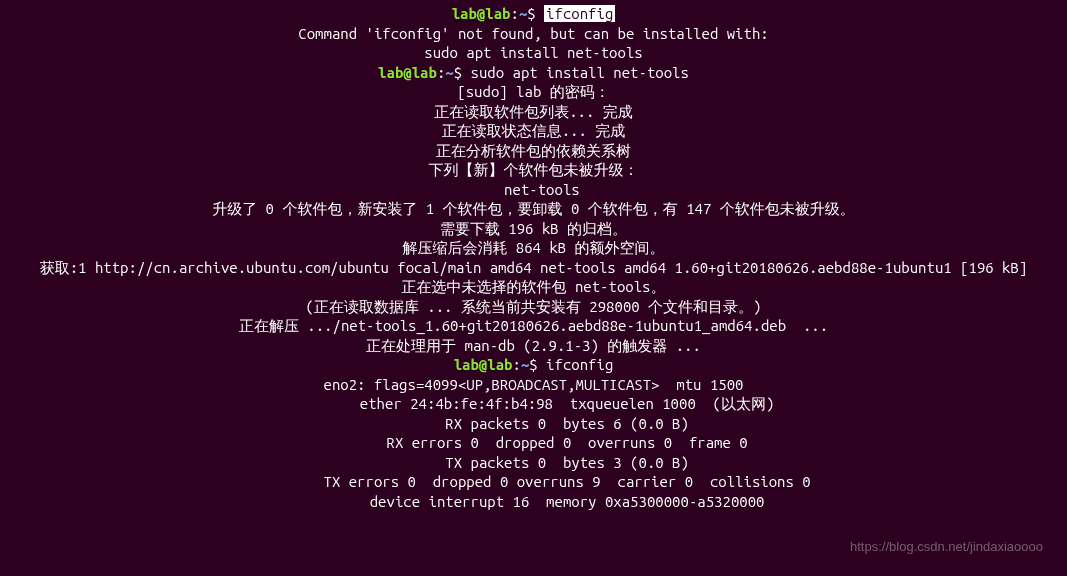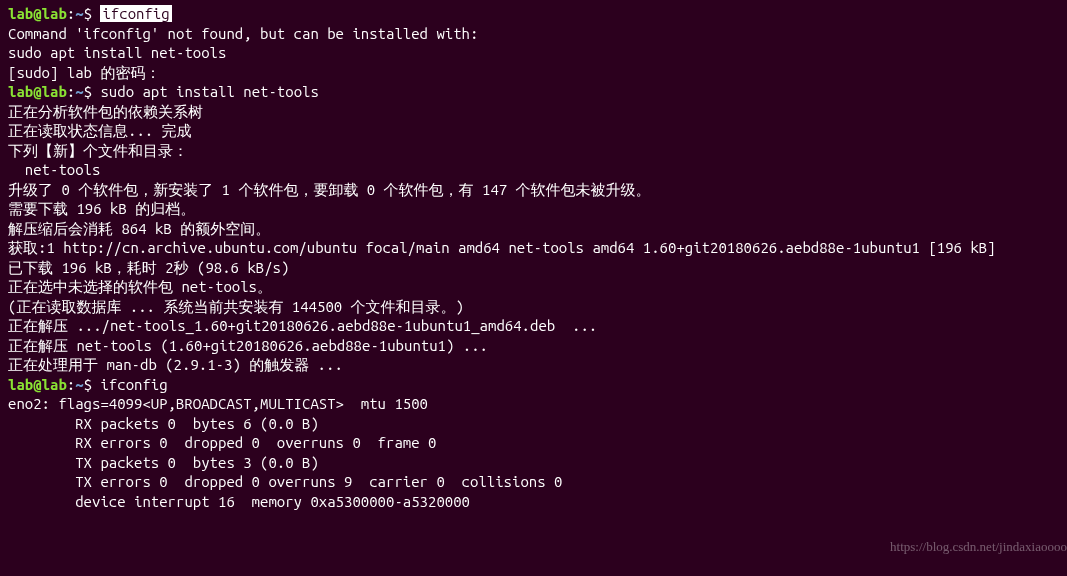--- a/index.html
+++ b/index.html
@@ -1,18 +1,19 @@
 <!DOCTYPE html>
 <html><head>
   <meta charset="utf-8">
   <style>
     * {
       margin: 0;
       padding: 0;
       box-sizing: border-box;
+      text-align: center;
     }
     body {
       background-color: #2c001e;
       color: #ffffff;
       font-family: 'Ubuntu Mono', 'Courier New', monospace;
       font-size: 15px;
       line-height: 1.3;
       padding: 4px 8px;
       width: 1067px;
       height: 576px;
@@ -34,61 +35,61 @@
     .prompt-sep {
       color: #ffffff;
     }
     .highlighted {
       background-color: #ffffff;
       color: #2c001e;
       padding: 0 2px;
     }
     .watermark {
       position: absolute;
-      right: 0;
+      right: 24px;
       bottom: 20px;
       color: rgba(255,255,255,0.35);
-      font-family: Liberation Serif, serif;
+      font-family: Liberation Sans, sans-serif;
       font-size: 13px;
     }
   </style>
 </head>
 <body>
 
 <div>
 
 <span class="line"><span class="prompt-user">lab@lab</span><span class="prompt-sep">:</span><span class="prompt-path">~</span><span class="prompt-sep">$ </span><span class="highlighted">ifconfig</span></span>
 
 <span class="line"></span>
 <span class="line">Command 'ifconfig' not found, but can be installed with:</span>
 <span class="line"></span>
 <span class="line">sudo apt install net-tools</span>
 <span class="line"></span>
 
+<span class="line"><span class="prompt-user">lab@lab</span><span class="prompt-sep">:</span><span class="prompt-path">~</span><span class="prompt-sep">$ </span><span>sudo apt install net-tools</span></span>
+
 <span class="line">[sudo] lab 的密码：</span>
-
-<span class="line"><span class="prompt-user">lab@lab</span><span class="prompt-sep">:</span><span class="prompt-path">~</span><span class="prompt-sep">$ </span><span>sudo apt install net-tools</span></span>
+<span class="line">正在读取软件包列表... 完成</span>
+<span class="line">正在读取状态信息... 完成</span>
 <span class="line">正在分析软件包的依赖关系树</span>
-<span class="line">正在读取状态信息... 完成</span>
-<span class="line">下列【新】个文件和目录：</span>
+<span class="line">下列【新】个软件包未被升级：</span>
 <span class="line">  net-tools</span>
 <span class="line">升级了 0 个软件包，新安装了 1 个软件包，要卸载 0 个软件包，有 147 个软件包未被升级。</span>
 <span class="line">需要下载 196 kB 的归档。</span>
 <span class="line">解压缩后会消耗 864 kB 的额外空间。</span>
 <span class="line">获取:1 http://cn.archive.ubuntu.com/ubuntu focal/main amd64 net-tools amd64 1.60+git20180626.aebd88e-1ubuntu1 [196 kB]</span>
-<span class="line">已下载 196 kB，耗时 2秒 (98.6 kB/s)</span>
 <span class="line">正在选中未选择的软件包 net-tools。</span>
-<span class="line">(正在读取数据库 ... 系统当前共安装有 144500 个文件和目录。)</span>
+<span class="line">(正在读取数据库 ... 系统当前共安装有 298000 个文件和目录。)</span>
 <span class="line">正在解压 .../net-tools_1.60+git20180626.aebd88e-1ubuntu1_amd64.deb  ...</span>
-<span class="line">正在解压 net-tools (1.60+git20180626.aebd88e-1ubuntu1) ...</span>
 <span class="line">正在处理用于 man-db (2.9.1-3) 的触发器 ...</span>
 
 <span class="line"><span class="prompt-user">lab@lab</span><span class="prompt-sep">:</span><span class="prompt-path">~</span><span class="prompt-sep">$ </span><span>ifconfig</span></span>
 
 <span class="line">eno2: flags=4099&lt;UP,BROADCAST,MULTICAST&gt;  mtu 1500</span>
+<span class="line">        ether 24:4b:fe:4f:b4:98  txqueuelen 1000  (以太网)</span>
 <span class="line">        RX packets 0  bytes 6 (0.0 B)</span>
 <span class="line">        RX errors 0  dropped 0  overruns 0  frame 0</span>
 <span class="line">        TX packets 0  bytes 3 (0.0 B)</span>
 <span class="line">        TX errors 0  dropped 0 overruns 9  carrier 0  collisions 0</span>
 <span class="line">        device interrupt 16  memory 0xa5300000-a5320000</span>
 
 </div>
 
 <div class="watermark">https://blog.csdn.net/jindaxiaoooo</div>
 

